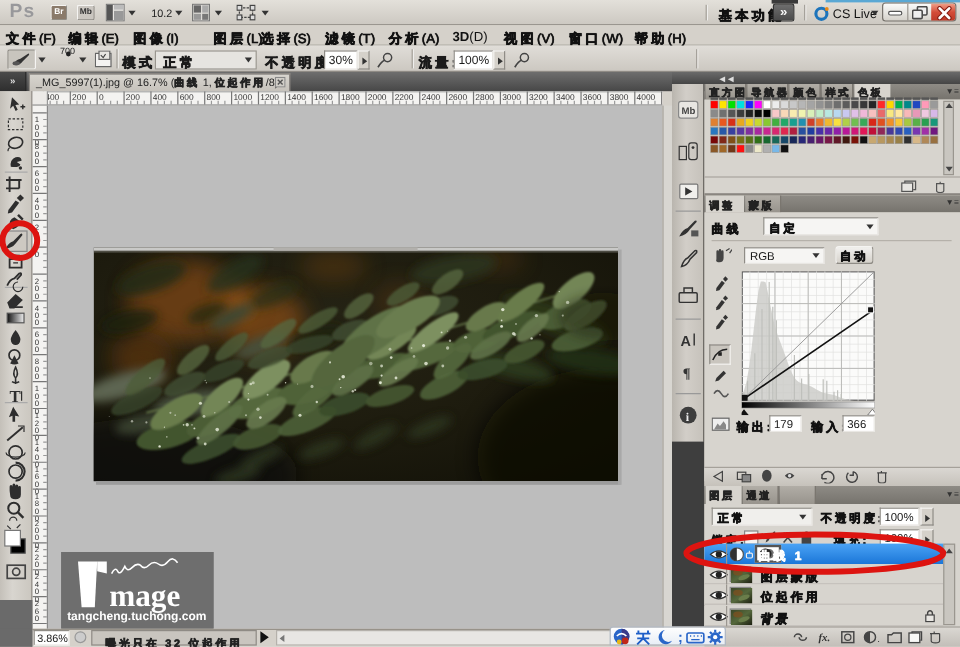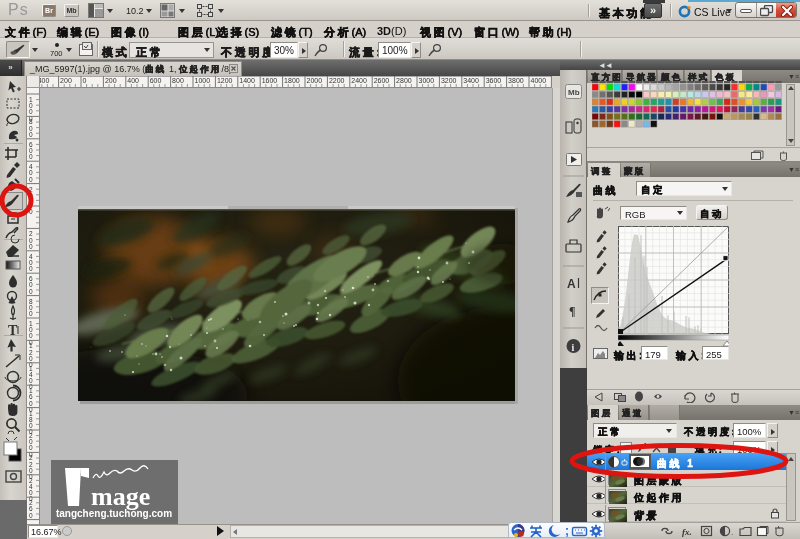--- a/index.html
+++ b/index.html
@@ -7,21 +7,21 @@
 .cjk{font-weight:bold;letter-spacing:.25em;text-shadow:0 0 .6px currentColor;-webkit-text-stroke:.45px currentColor}
 .btn3d{border:1px solid #8f8c86;border-top-color:#f5f4f2;border-left-color:#f5f4f2;background:#d5d1ca}
 .sunken{border:1px solid #f5f4f2;border-top-color:#8f8c86;border-left-color:#8f8c86;background:#c8c5be}
 .field{background:#fff;border:1px solid #8f8c86;border-bottom-color:#e9e7e3;border-right-color:#e9e7e3}
 .sep{width:1px;background:#a5a19a;box-shadow:1px 0 0 #efeeec}
 .darrow{width:0;height:0;border-left:3px solid transparent;border-right:3px solid transparent;border-top:4px solid #333}
 </style></head><body>
 <div id="root">
 
 <div class="abs" style="left:0;top:0;width:800px;height:21px;background:linear-gradient(#e3e0da,#cdc9c2);border-bottom:1px solid #9a968f"></div>
-<div class="abs" style="left:8px;top:1px;font-size:16px;font-weight:normal;color:#98989b;letter-spacing:1px">Ps</div>
+<div class="abs" style="left:8px;top:1px;font-size:16px;font-weight:bold;color:#98989b;letter-spacing:1px">Ps</div>
 <div class="abs btn3d" style="left:42px;top:4px;width:14px;height:13px;background:#8a7a6a;border-radius:2px;font-size:7px;color:#fff;text-align:center;line-height:12px;font-weight:bold">Br</div>
 <div class="abs btn3d" style="left:64px;top:4px;width:15px;height:13px;background:#cac6c0;border-radius:2px;font-size:7px;color:#333;text-align:center;line-height:12px;font-weight:bold">Mb</div>
 <svg class="abs" style="left:88px;top:3px" width="16" height="15">
       <rect x="0.5" y="0.5" width="15" height="14" fill="#e8e6e2" stroke="#777"></rect>
       <rect x="1" y="1" width="5" height="13" fill="#555"></rect>
       <rect x="7" y="1" width="8" height="4" fill="#bbb"></rect>
       <rect x="7" y="6" width="8" height="8" fill="#999"></rect>
     </svg>
 <div class="abs darrow" style="left:107px;top:9px"></div>
 <div class="abs" style="left:126px;top:6px;font-size:9px;color:#222">10.2</div>
@@ -85,21 +85,21 @@
 </div>
 
 <div class="abs" style="left:0;top:38px;width:800px;height:22px;background:linear-gradient(#e0ddd8,#ccc8c1);border-bottom:1px solid #8f8b85"></div>
 <div class="abs sunken" style="left:6px;top:41px;width:24px;height:17px;border-radius:2px"></div>
 <svg class="abs" style="left:9px;top:43px" width="18" height="13">
       <path d="M2 11 Q4 7 8 6 L14 2 Q16 1 15 3 L10 8 Q7 12 2 11Z" fill="#333"></path>
       <ellipse cx="4.5" cy="9.8" rx="3" ry="1.8" fill="#555"></ellipse>
     </svg>
 <div class="abs darrow" style="left:32px;top:48px"></div>
 <circle class="abs" style="left:55px;top:43px;width:4px;height:4px;border-radius:50%;background:#222"></circle>
-<div class="abs" style="left:50px;top:49px;font-size:7.5px;color:#222">700</div>
+<div class="abs" style="left:50px;top:38px;font-size:7.5px;color:#222">700</div>
 <div class="abs darrow" style="left:66px;top:48px"></div>
 <svg class="abs" style="left:79px;top:42px" width="16" height="15">
       <rect x="0.5" y="2.5" width="13" height="11" fill="#f4f3f1" stroke="#666"></rect>
       <rect x="3.5" y="0.5" width="9" height="7" fill="#e8e6e2" stroke="#666"></rect>
       <path d="M5 4 l2 2 2-3" stroke="#444" fill="none"></path>
     </svg>
 <div class="abs sep" style="left:97px;top:41px;height:16px"></div>
 <div class="abs cjk" style="left:102px;top:45px;font-size:11px">模式:</div>
 <div class="abs" style="left:129px;top:42px;width:85px;height:16px;background:#e6e4e0;border:1px solid #9a968f"></div>
 <div class="abs cjk" style="left:136px;top:45px;font-size:11px">正常</div>
@@ -696,22 +696,23 @@
 <rect x="40" y="24" width="80" height="22" fill="#6e6e6e" opacity="0"></rect>
 <text x="63" y="57" font-family="Liberation Sans" font-weight="bold" font-size="10" fill="#fff" text-anchor="middle">tangcheng.tuchong.com</text>
 </svg>
 
 <div class="abs" style="left:552px;top:88px;width:8px;height:436px;background:#d8d6d1;border-left:1px solid #a5a19a"></div>
 
 <div class="abs" style="left:560px;top:60px;width:27px;height:462px;background:#3e3e3e"></div>
 
 <div class="abs" style="left:27px;top:524px;width:773px;height:15px;background:#d5d1ca;border-top:1px solid #979289"></div>
 <div class="abs" style="left:0;top:524px;width:27px;height:15px;background:#6a6a6a"></div>
-<div class="abs field" style="left:28px;top:525px;width:30px;height:13px;font-size:9px;padding:1px 0 0 2px;background:#fff">16.67%</div>
+<div class="abs field" style="left:28px;top:525px;width:30px;height:13px;font-size:9px;padding:1px 0 0 2px;background:#fff">3.86%</div>
 <div class="abs" style="left:62px;top:526px;width:10px;height:10px;border:1px solid #999;border-radius:50%;background:#ccc"></div>
+<div class="abs" style="left:76px;top:525px;width:138px;height:13px;background:#c9c5bf;border:1px solid #8f8b85;text-align:center"><span class="cjk" style="font-size:9px;color:#222">曝光只在 32 位起作用</span></div>
 <div class="abs" style="left:217px;top:526px;width:0;height:0;border-top:5px solid transparent;border-bottom:5px solid transparent;border-left:7px solid #111"></div>
 <div class="abs" style="left:230px;top:525px;width:322px;height:13px;background:#e8e6e3;border:1px solid #b5b1ab"></div>
 <div class="abs" style="left:233px;top:529px;width:0;height:0;border-top:3px solid transparent;border-bottom:3px solid transparent;border-right:4px solid #777"></div>
 
 <div class="abs" style="left:560px;top:60px;width:240px;height:10px;background:linear-gradient(#6a6a6a,#454545)"></div>
 <div class="abs" style="left:598px;top:61px;color:#ddd;font-size:8px;font-weight:bold;letter-spacing:-1px">◄◄</div>
 <div class="abs" style="left:560px;top:70px;width:27px;height:298px;background:linear-gradient(90deg,#b9b5ae,#d2cec8 45%,#c6c2bb);border-right:1px solid #76726c"></div>
 <svg class="abs" style="left:560px;top:70px" width="27" height="300">
 <rect x="5.5" y="14.5" width="16" height="14" rx="2" fill="#e8e6e2" stroke="#888"></rect>
       <text x="8" y="25" font-size="8" font-weight="bold" fill="#444" font-family="Liberation Sans">Mb</text>
@@ -1034,21 +1035,21 @@
 <path d="M0 115 l4 5 h-8Z" transform="translate(2,0)" fill="#111"></path>
 <path d="M109 115 l4 5 h-8Z" fill="#fff" stroke="#777" stroke-width="0.8"></path>
 </svg>
 <svg class="abs" style="left:593px;top:347px" width="16" height="13">
       <rect x="0.5" y="1.5" width="14" height="10" fill="#eee" stroke="#666"></rect>
       <path d="M2 11 l3-5 2 2 3-4 2 3 v4Z" fill="#888"></path>
     </svg>
 <div class="abs cjk" style="left:614px;top:349px;font-size:10px;color:#111">输出:</div>
 <div class="abs field" style="left:641px;top:346px;width:27px;height:14px;background:#fff;font-size:9.5px;padding:1.5px 0 0 3px">179</div>
 <div class="abs cjk" style="left:676px;top:349px;font-size:10px;color:#111">输入:</div>
-<div class="abs field" style="left:702px;top:346px;width:27px;height:14px;background:#fff;font-size:9.5px;padding:1.5px 0 0 3px">255</div>
+<div class="abs field" style="left:702px;top:346px;width:27px;height:14px;background:#fff;font-size:9.5px;padding:1.5px 0 0 3px">366</div>
 <div class="abs" style="left:587px;top:389px;width:213px;height:16px;background:linear-gradient(#dad7d2,#c6c2bb);border-top:1px solid #a5a19a"></div>
 <svg class="abs" style="left:592px;top:391px" width="145" height="12">
       <path d="M10 2 v8 l-7-4Z" fill="none" stroke="#444"></path>
       <rect x="22.5" y="2.5" width="7" height="6" fill="none" stroke="#444"></rect>
       <rect x="26.5" y="4.5" width="7" height="6" fill="#888" stroke="#444"></rect>
       <ellipse cx="47" cy="5.5" rx="4" ry="5" fill="#444"></ellipse>
       <path d="M62 5.5 q4-4.5 8 0 q-4 4.5-8 0Z" fill="#444"></path>
       <circle cx="66" cy="5.5" r="1.4" fill="#ddd"></circle>
     </svg>
 <svg class="abs" style="left:683px;top:391px" width="110" height="12">
@@ -1098,21 +1099,21 @@
     </svg>
 <svg class="abs" style="left:621px;top:458px" width="8" height="9">
       <rect x="1" y="3" width="5" height="4" rx="1" fill="none" stroke="#eee"></rect>
       <path d="M3.5 3 v-2" stroke="#eee"></path>
     </svg>
 <div class="abs" style="left:629px;top:454px;width:22px;height:15px;background:#fff;border:2px solid #555"></div>
 <svg class="abs" style="left:631px;top:456px" width="18" height="11">
       <ellipse cx="7" cy="5.5" rx="5" ry="4.5" fill="#111"></ellipse>
       <ellipse cx="10" cy="5.5" rx="4" ry="4" fill="#333" opacity="0.7"></ellipse>
     </svg>
-<div class="abs cjk" style="left:657px;top:457px;font-size:10px;color:#fff">曲线 1</div>
+<div class="abs cjk" style="left:632px;top:457px;font-size:10px;color:#fff">曲线 1</div>
 <div class="abs" style="left:587px;top:470px;width:199px;height:17px;background:#d7d4ce;border-bottom:1px solid #c2beb8"></div>
 <svg class="abs" style="left:591px;top:473.2px" width="16" height="12">
       <path d="M1 6 q7-6 14 0 q-7 6-14 0Z" fill="#fff" stroke="#333" stroke-width="1"></path>
       <circle cx="8" cy="6" r="2.6" fill="#222"></circle>
     </svg>
 <div class="abs" style="left:605px;top:470px;width:1px;height:17px;background:#9a9690"></div>
 <div class="abs" style="left:608px;top:472px;width:18px;height:13px;border:1px solid #888"><svg width="18" height="13">
         <defs>
           <linearGradient id="lg0" x1="0" y1="0" x2="1" y2="1">
             <stop offset="0" stop-color="#3a4526"></stop>

